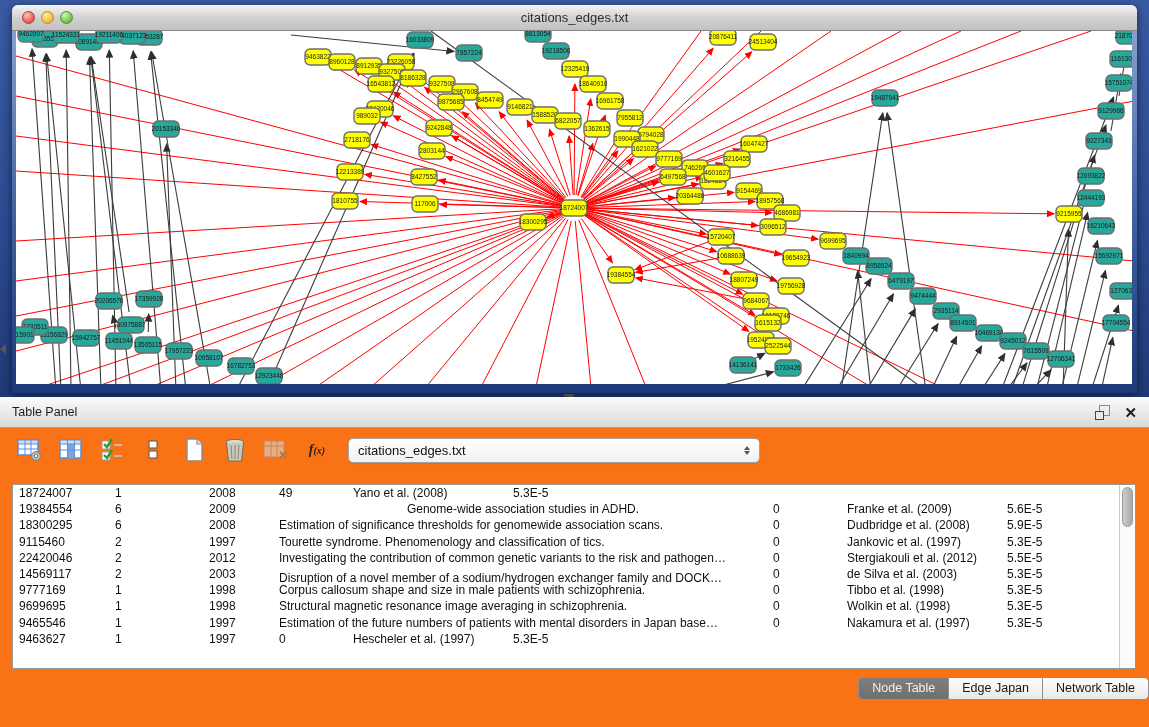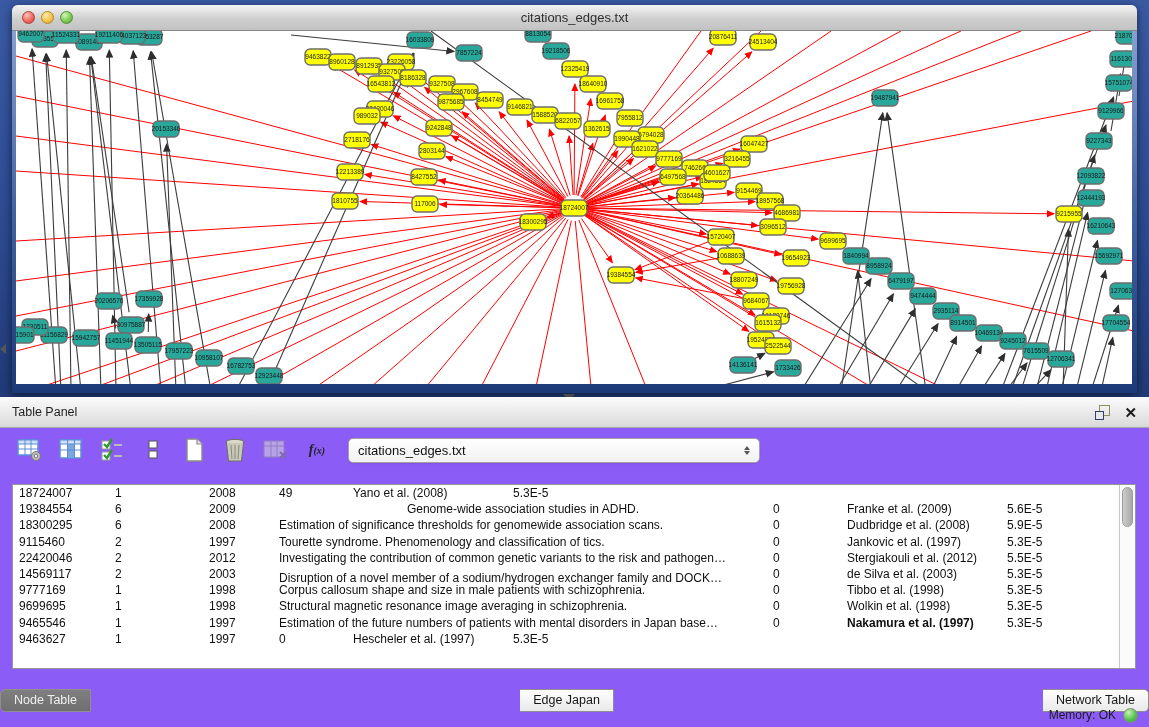--- a/index.html
+++ b/index.html
@@ -19,21 +19,21 @@
   .tl-red{left:10px;background:radial-gradient(circle at 35% 28%,#ffc2bc,#ee6a60 55%,#c8453c);border:1px solid #ad4038}
   .tl-yel{left:29px;background:radial-gradient(circle at 35% 28%,#ffeaa8,#f6c350 55%,#d99c2b);border:1px solid #b58a28}
   .tl-grn{left:48px;background:radial-gradient(circle at 35% 28%,#d2f5b6,#7ecc5a 55%,#4fa02f);border:1px solid #559035}
   .netcanvas{position:absolute;left:4px;top:26px;width:1116px;height:353px;background:#fff;overflow:hidden}
   .grip{position:absolute;left:563px;top:394px;width:0;height:0;
         border-left:6px solid transparent;border-right:6px solid transparent;border-top:7px solid #4a4a4a}
   .edge-arrow{position:absolute;left:0;top:344px;width:0;height:0;
         border-top:5px solid transparent;border-bottom:5px solid transparent;border-right:6px solid #5a5a5a}
 
   
-  .tablepanel{position:absolute;top:397px;left:0;width:1149px;height:330px;background:#8b5cf6}
+  .tablepanel{position:absolute;top:397px;left:0;width:1149px;height:330px;background:#f97316}
   .tp-header{height:31px;background:linear-gradient(#fbfbfb,#dadada);border-bottom:1px solid #a6a6a6;
              display:flex;align-items:center;padding:0 12px;box-sizing:border-box}
   .tp-title{font-size:12.5px;color:#1e1e1e}
   .tp-actions{margin-left:auto;display:flex;align-items:center;gap:14px}
   .float-ico{position:relative;width:15px;height:15px}
   .float-ico .b1{position:absolute;left:4px;top:0;width:9px;height:9px;border:1.5px solid #8f8f5e;background:transparent}
   .float-ico .b2{position:absolute;left:0;top:6px;width:7px;height:7px;border:1.5px solid #33406e;background:#e9e9e9}
   .close-x{font-size:15px;font-weight:bold;color:#1a1a1a;line-height:15px}
 
   .toolbar{height:44px;display:flex;align-items:center;padding:0 16px;gap:13px}
@@ -57,21 +57,21 @@
   .sortglyph{font-size:9px;margin-right:4px;color:#2a2a2a}
   .tbody{flex:1;display:flex;overflow:hidden}
   .rows{flex:1;overflow:hidden}
   .tr{display:flex;height:16.2px;align-items:center}
   .td{box-sizing:border-box;padding-left:6px;font-size:12px;color:#101010;
       white-space:nowrap;overflow:hidden}
   .vscroll{width:15px;flex:none;background:#fbfbfb;border-left:1px solid #c9c9c9;position:relative}
   .vthumb{position:absolute;top:2px;left:1.5px;width:11px;height:40px;border-radius:6px;
           background:linear-gradient(90deg,#cdcdcd,#a9a9a9);border:1px solid #9b9b9b;box-sizing:border-box}
 
-  .tabsrow{position:absolute;left:0;width:100%;top:292px;display:flex;justify-content:space-between}
+  .tabsrow{position:absolute;left:0;width:100%;top:280px;display:flex;justify-content:flex-end}
   .tab{height:21px;line-height:21px;padding:0 13px;font-size:12.5px;color:#161616;
        background:linear-gradient(#fefefe,#e9e9e9);border:1px solid #8f8f8f;border-left:none}
   .tab:first-child{border-left:1px solid #8f8f8f;border-radius:5px 0 0 5px}
   .tab:last-child{border-radius:0 5px 5px 0}
   .tab.active{background:linear-gradient(#7f7f7f,#6f6f6f);color:#efefef}
 
   .statusbar{position:absolute;bottom:0;left:0;width:100%;height:24px;display:flex;
              align-items:center;justify-content:flex-end;padding:0 11px;gap:7px;box-sizing:border-box}
   .memtext{font-size:12px;color:#1c1c1c}
   .memdot{width:15px;height:15px;border-radius:50%;box-sizing:border-box;border:1px solid #8a8a8a;
@@ -840,21 +840,21 @@
             <div class="td" style="width: 74px;">0</div>
             <div class="td" style="width: 160px;">Wolkin et al. (1998)</div>
             <div class="td" style="flex: 1 1 0%;">5.3E-5</div>
           </div>
           <div class="tr">
             <div class="td" style="width: 96px;">9465546</div>
             <div class="td" style="width: 94px;">1</div>
             <div class="td" style="width: 70px;">1997</div>
             <div class="td" style="width: 494px;">Estimation of the future numbers of patients with mental disorders in Japan base…</div>
             <div class="td" style="width: 74px;">0</div>
-            <div class="td" style="width: 160px; font-weight: bold;">Nakamura et al. (1997)</div>
+            <div class="td" style="width: 160px;">Nakamura et al. (1997)</div>
             <div class="td" style="flex: 1 1 0%;">5.3E-5</div>
           </div>
           <div class="tr">
             <div class="td" style="width: 96px;">9463627</div>
             <div class="td" style="width: 94px;">1</div>
             <div class="td" style="width: 70px;">1997</div>
             <div class="td" style="width: 74px;">0</div>
             <div class="td" style="width: 160px;">Hescheler et al. (1997)</div>
             <div class="td" style="flex: 1 1 0%;">5.3E-5</div>
           </div>
@@ -864,17 +864,13 @@
       </div>
     </div>
   </div>
 
   <div class="tabsrow" id="tabsrow">
       <div class="tab active">Node Table</div>
       <div class="tab">Edge Japan</div>
       <div class="tab">Network Table</div>
     </div>
 
-  <div class="statusbar">
-    <span class="memtext">Memory: OK</span>
-    <span class="memdot"></span>
-  </div>
 </div>
 
 </body></html>

